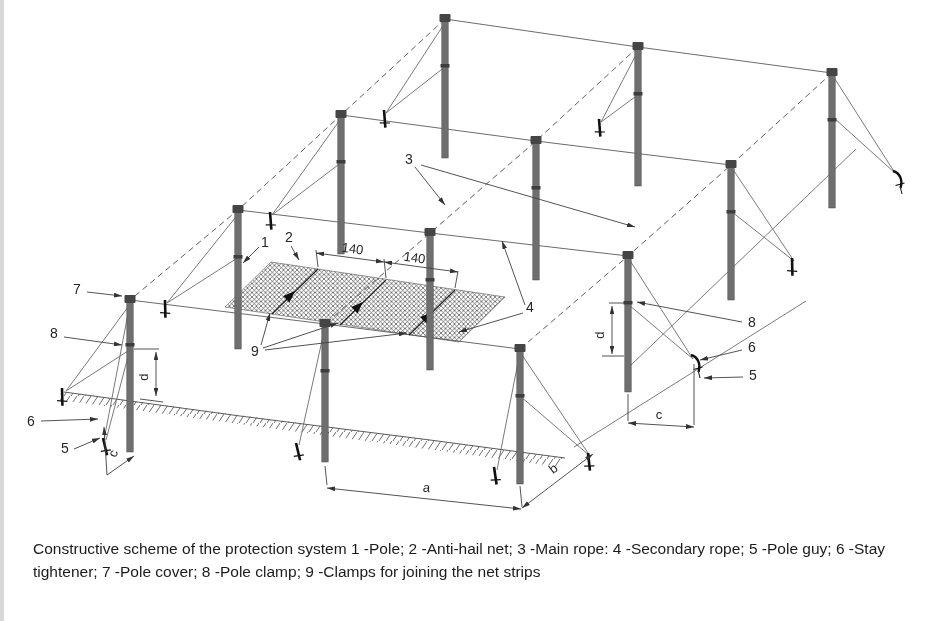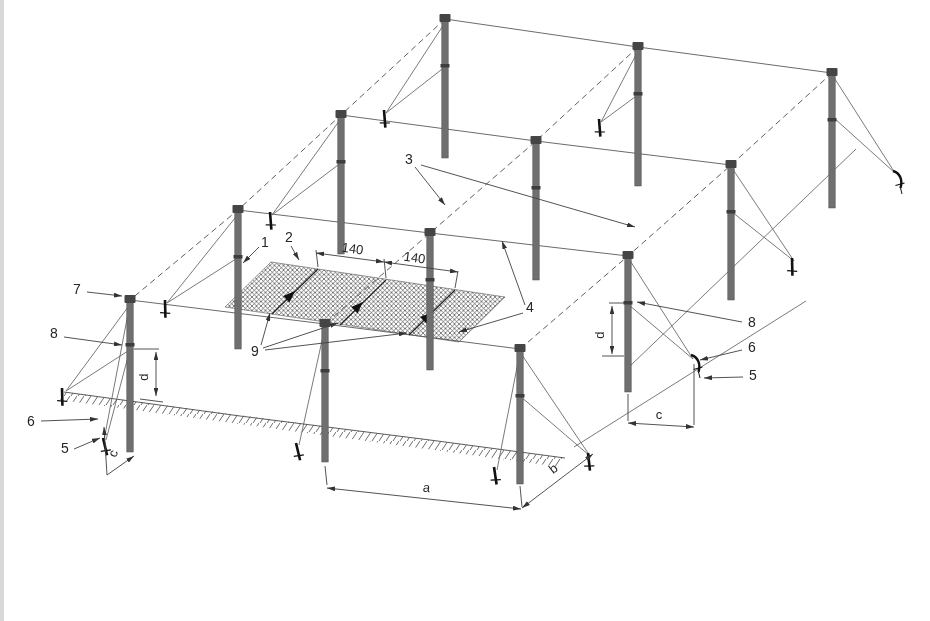--- a/index.html
+++ b/index.html
@@ -245,13 +245,14 @@
     <text class="lbl" x="54" y="338" text-anchor="middle">8</text>
     <text class="lbl" x="31" y="426" text-anchor="middle">6</text>
     <text class="lbl" x="65" y="453" text-anchor="middle">5</text>
     <text class="lbl" x="752" y="327" text-anchor="middle">8</text>
     <text class="lbl" x="752" y="352" text-anchor="middle">6</text>
     <text class="lbl" x="753" y="380" text-anchor="middle">5</text>
     <text class="lbl" x="255" y="356" text-anchor="middle">9</text>
   </svg>
   </div>
 
+  <div class="caption">Constructive scheme of the protection system 1 -Pole; 2 -Anti-hail net; 3 -Main rope: 4 -Secondary rope; 5 -Pole guy; 6 -Stay tightener; 7 -Pole cover; 8 -Pole clamp; 9 -Clamps for joining the net strips</div>
 </div>
 
 </body></html>

